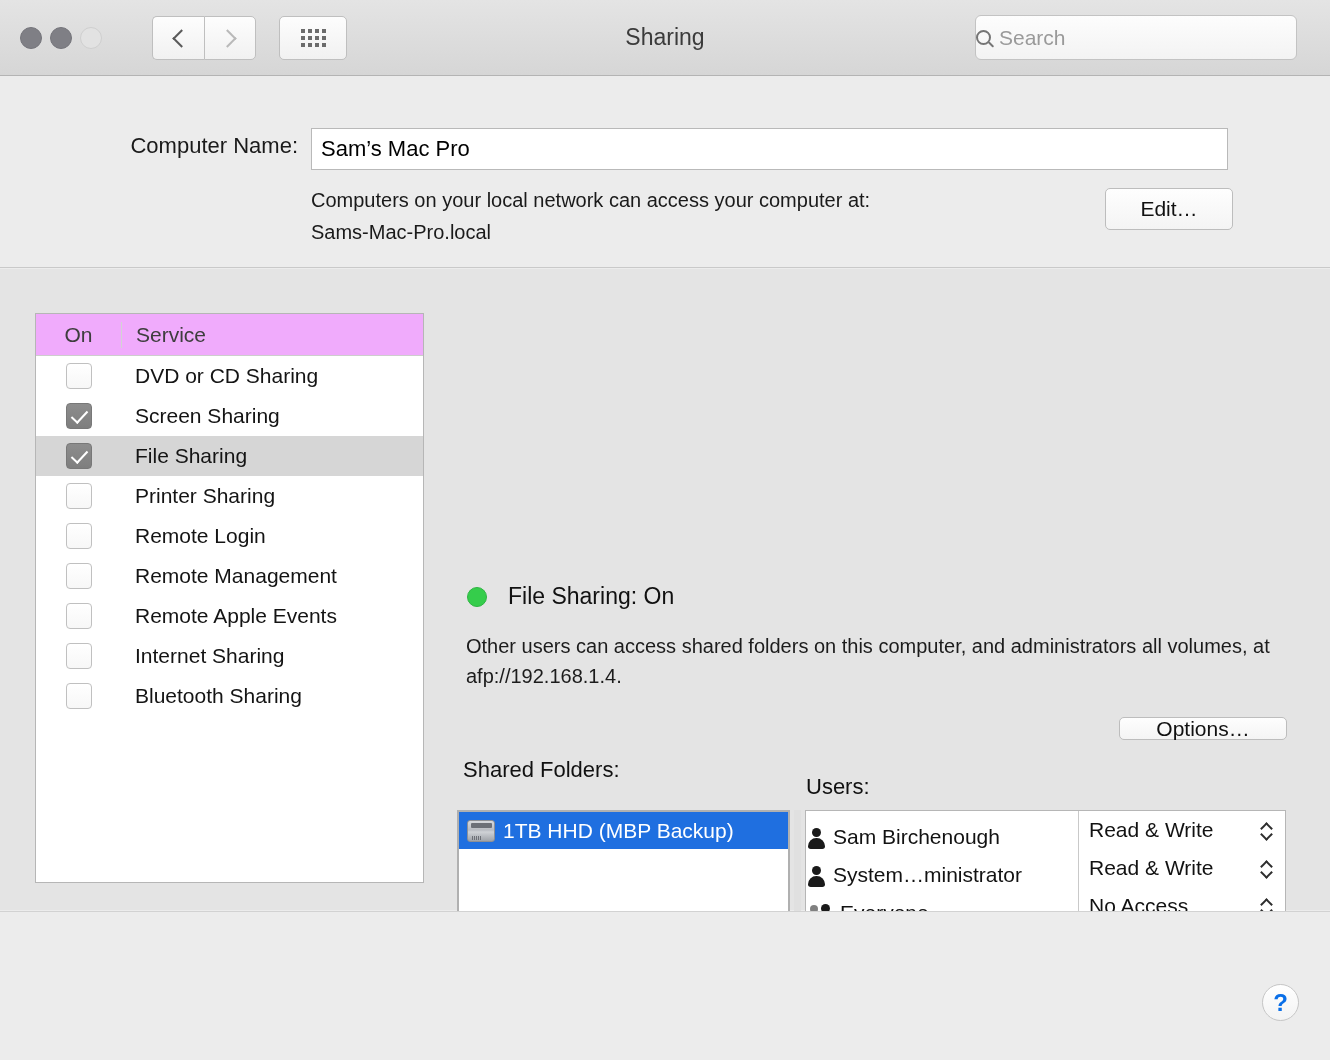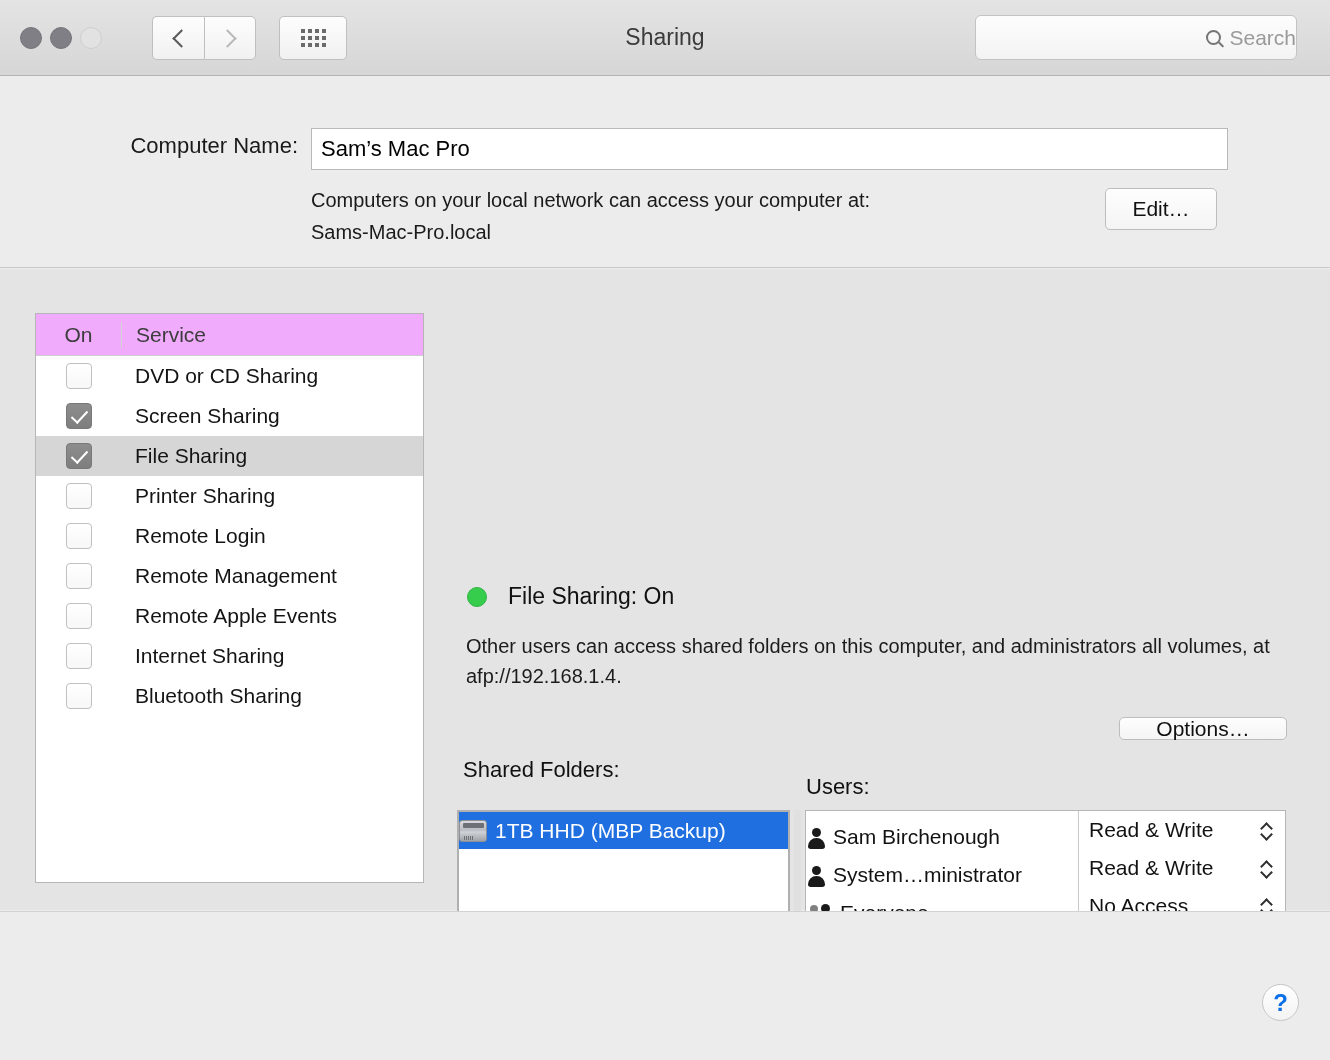--- a/index.html
+++ b/index.html
@@ -49,21 +49,21 @@
 
   .wintitle {
     position: absolute; left: 0; top: 24px; width: 1330px;
     text-align: center; font-size: 23px; color: #3b3b3b;
   }
 
   .searchfield {
     position: absolute; top: 15px; right: 33px; width: 322px; height: 45px;
     background: linear-gradient(to bottom, #fdfdfd, #f3f3f3);
     border: 1px solid #c3c3c3; border-radius: 6px;
-    display: flex; align-items: center; justify-content: flex-end; gap: 8px;
+    display: flex; align-items: center; justify-content: flex-start; gap: 8px;
   }
   .mag { width: 15px; height: 15px; border: 2px solid #757575; border-radius: 50%; position: relative; }
   .mag::after { content: ""; position: absolute; width: 2px; height: 7px; background: #757575;
                 right: -3px; bottom: -5px; transform: rotate(-45deg); border-radius: 1px; }
   .searchph { font-size: 21px; color: #9a9a9a; }
 
   
   .topsection {
     position: absolute; left: 0; top: 77px; width: 1330px; height: 191px;
     background: #ececec; border-bottom: 1px solid #c9c9c9;
@@ -76,21 +76,21 @@
     position: absolute; left: 311px; top: 51px; width: 917px; height: 42px;
     background: #fff; border: 1px solid #b9b9b9;
     display: flex; align-items: center; padding-left: 9px;
     font-size: 22px; color: #000;
   }
   .cn-note {
     position: absolute; left: 311px; top: 107px; width: 760px;
     font-size: 20px; color: #1a1a1a; line-height: 32px;
   }
   .edit-btn {
-    position: absolute; left: 1105px; top: 111px; width: 112px; height: 42px;
+    position: absolute; left: 1105px; top: 111px; width: 128px; height: 42px;
     background: linear-gradient(to bottom, #fefefe, #f4f4f4);
     border: 1px solid #bdbdbd; border-radius: 5px;
     display: flex; align-items: center; justify-content: center;
     font-size: 21px; color: #111;
   }
 
   
   .mainarea {
     position: absolute; left: 0; top: 269px; width: 1330px; height: 641px;
     background: #e4e4e4;
@@ -148,21 +148,21 @@
   }
 
   .lbl-shared { position: absolute; left: 463px; top: 488px; font-size: 22px; color: #111; }
   .lbl-users  { position: absolute; left: 806px; top: 505px; font-size: 22px; color: #111; }
 
   .folderbox {
     position: absolute; left: 457px; top: 541px; width: 333px; height: 281px;
     background: #fff; border: 2px solid #b0b0b0;
   }
   .folderrow {
-    height: 37px; display: flex; align-items: center; gap: 8px; 
+    height: 37px; display: flex; align-items: center; gap: 8px; padding-left: 8px;
   }
   .folderrow.selected { background: #1f6fe0; }
   .folderrow .fname { font-size: 21px; color: #fff; }
   .hdd {
     width: 28px; height: 22px; border-radius: 3px;
     background: linear-gradient(to bottom, #d8dade 0%, #b9bcc2 45%, #cfd2d6 55%, #9fa3a9 100%);
     border: 1px solid #8d9096; position: relative; flex: none;
   }
   .hdd::before {
     content: ""; position: absolute; left: 3px; top: 2px; width: 21px; height: 5px;

